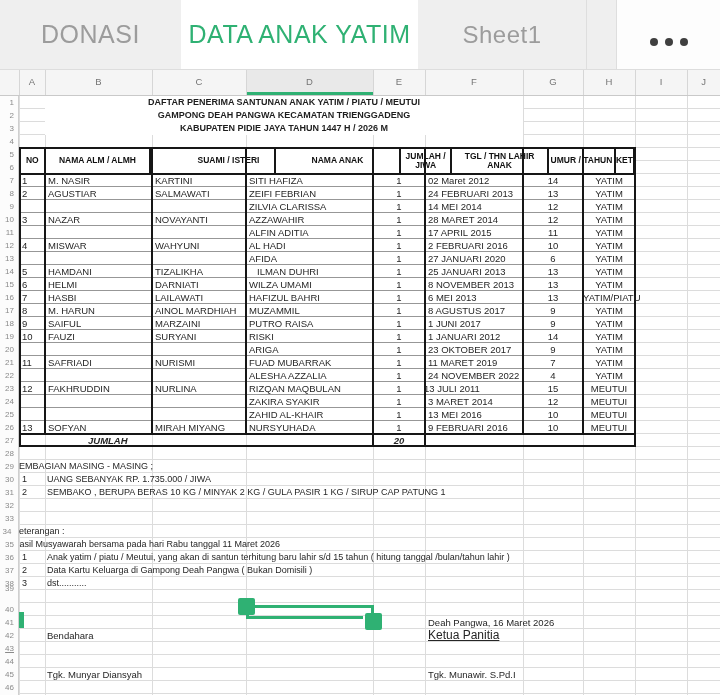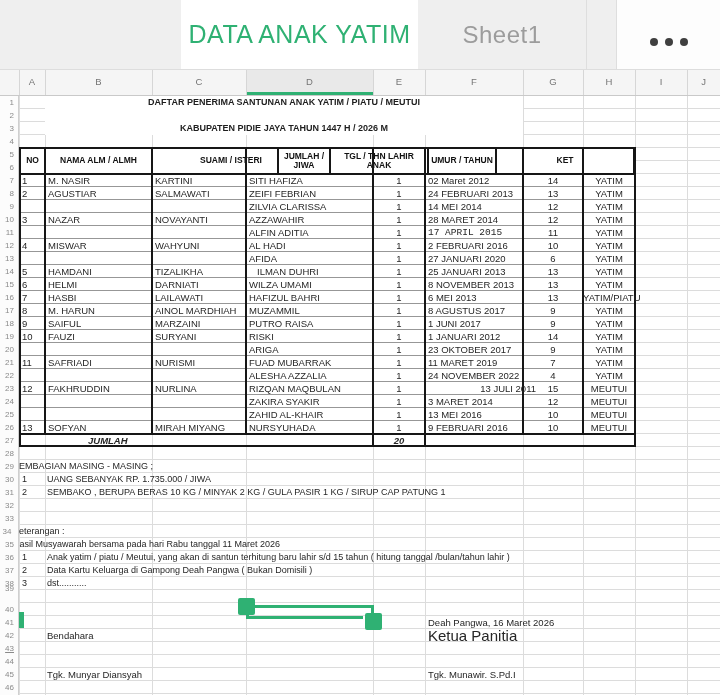--- a/index.html
+++ b/index.html
@@ -71,26 +71,28 @@
       <div class="gridv" style="left:373px;"></div>
       <div class="gridv" style="left:425px;"></div>
       <div class="gridv" style="left:523px;"></div>
       <div class="gridv" style="left:583px;"></div>
       <div class="gridv" style="left:635px;"></div>
       <div class="gridv" style="left:687px;"></div>
     </div>
   <div id="title-cover"></div>
 
   <div class="title-line" style="top:96px">DAFTAR PENERIMA SANTUNAN ANAK YATIM / PIATU / MEUTUI</div>
+  <div class="title-line" style="top:109px">GAMPONG DEAH PANGWA KECAMATAN TRIENGGADENG</div>
   <div class="title-line" style="top:122px">KABUPATEN PIDIE JAYA TAHUN 1447 H / 2026 M</div>
 
   <div id="thead">
       <div class="thcell" style="width:25px;">NO</div>
       <div class="thcell" style="width:107px;">NAMA  ALM  / ALMH</div>
       <div class="thcell" style="width:94px;margin-left:32px;">SUAMI / ISTERI</div>
+      <div class="thcell" style="width:127px;">NAMA ANAK</div>
       <div class="thcell" style="width:52px;">JUMLAH / JIWA</div>
       <div class="thcell" style="width:98px;">TGL / THN LAHIR ANAK</div>
       <div class="thcell" style="width:68px;">UMUR / TAHUN</div>
       <div class="thcell" style="width:48px;">KET</div>
     </div>
 
   <div id="rowlines"></div>
   <div id="borders">
       <div class="bthick" style="left:19px;top:147px;width:2px;height:300px;"></div>
       <div class="bthick" style="left:372px;top:147px;width:2px;height:300px;"></div>
@@ -130,21 +132,21 @@
       <div class="cell" style="left:19px;top:213px;width:25px;padding-left:3px;">3</div>
       <div class="cell" style="left:48px;top:213px;width:100px;padding-left:0px;">NAZAR</div>
       <div class="cell" style="left:155px;top:213px;width:88px;padding-left:0px;">NOVAYANTI</div>
       <div class="cell" style="left:249px;top:213px;width:120px;padding-left:0px;">AZZAWAHIR</div>
       <div class="cell ctr" style="left:373px;top:213px;width:52px;padding-left:0px;">1</div>
       <div class="cell" style="left:428px;top:213px;width:96px;padding-left:0px;">28 MARET 2014</div>
       <div class="cell ctr" style="left:523px;top:213px;width:60px;padding-left:0px;">12</div>
       <div class="cell ctr" style="left:583px;top:213px;width:52px;padding-left:0px;">YATIM</div>
       <div class="cell" style="left:249px;top:226px;width:120px;padding-left:0px;">ALFIN ADITIA</div>
       <div class="cell ctr" style="left:373px;top:226px;width:52px;padding-left:0px;">1</div>
-      <div class="cell" style="left:428px;top:226px;width:96px;padding-left:0px;font-family:Liberation Mono, monospace;">17 APRIL 2015</div>
+      <div class="cell" style="left:428px;top:226px;width:96px;padding-left:0px;">17 APRIL 2015</div>
       <div class="cell ctr" style="left:523px;top:226px;width:60px;padding-left:0px;">11</div>
       <div class="cell ctr" style="left:583px;top:226px;width:52px;padding-left:0px;">YATIM</div>
       <div class="cell" style="left:19px;top:239px;width:25px;padding-left:3px;">4</div>
       <div class="cell" style="left:48px;top:239px;width:100px;padding-left:0px;">MISWAR</div>
       <div class="cell" style="left:155px;top:239px;width:88px;padding-left:0px;">WAHYUNI</div>
       <div class="cell" style="left:249px;top:239px;width:120px;padding-left:0px;">AL HADI</div>
       <div class="cell ctr" style="left:373px;top:239px;width:52px;padding-left:0px;">1</div>
       <div class="cell" style="left:428px;top:239px;width:96px;padding-left:0px;">2 FEBRUARI 2016</div>
       <div class="cell ctr" style="left:523px;top:239px;width:60px;padding-left:0px;">10</div>
       <div class="cell ctr" style="left:583px;top:239px;width:52px;padding-left:0px;">YATIM</div>
@@ -217,21 +219,21 @@
       <div class="cell" style="left:249px;top:369px;width:120px;padding-left:0px;">ALESHA AZZALIA</div>
       <div class="cell ctr" style="left:373px;top:369px;width:52px;padding-left:0px;">1</div>
       <div class="cell" style="left:428px;top:369px;width:96px;padding-left:0px;">24 NOVEMBER 2022</div>
       <div class="cell ctr" style="left:523px;top:369px;width:60px;padding-left:0px;">4</div>
       <div class="cell ctr" style="left:583px;top:369px;width:52px;padding-left:0px;">YATIM</div>
       <div class="cell" style="left:19px;top:382px;width:25px;padding-left:3px;">12</div>
       <div class="cell" style="left:48px;top:382px;width:100px;padding-left:0px;">FAKHRUDDIN</div>
       <div class="cell" style="left:155px;top:382px;width:88px;padding-left:0px;">NURLINA</div>
       <div class="cell" style="left:249px;top:382px;width:120px;padding-left:0px;">RIZQAN MAQBULAN</div>
       <div class="cell ctr" style="left:373px;top:382px;width:52px;padding-left:0px;">1</div>
-      <div class="cell" style="left:440px;top:382px;width:96px;padding-left:0px;text-align:right;">13 JULI 2011</div>
+      <div class="cell" style="left:424px;top:382px;width:96px;padding-left:0px;">13 JULI 2011</div>
       <div class="cell ctr" style="left:523px;top:382px;width:60px;padding-left:0px;">15</div>
       <div class="cell ctr" style="left:583px;top:382px;width:52px;padding-left:0px;">MEUTUI</div>
       <div class="cell" style="left:249px;top:395px;width:120px;padding-left:0px;">ZAKIRA SYAKIR</div>
       <div class="cell ctr" style="left:373px;top:395px;width:52px;padding-left:0px;">1</div>
       <div class="cell" style="left:428px;top:395px;width:96px;padding-left:0px;">3 MARET 2014</div>
       <div class="cell ctr" style="left:523px;top:395px;width:60px;padding-left:0px;">12</div>
       <div class="cell ctr" style="left:583px;top:395px;width:52px;padding-left:0px;">MEUTUI</div>
       <div class="cell" style="left:249px;top:408px;width:120px;padding-left:0px;">ZAHID  AL-KHAIR</div>
       <div class="cell ctr" style="left:373px;top:408px;width:52px;padding-left:0px;">1</div>
       <div class="cell" style="left:428px;top:408px;width:96px;padding-left:0px;">13 MEI 2016</div>
@@ -261,21 +263,21 @@
       <div class="note" style="left:22px;top:551px;">1</div>
       <div class="note" style="left:47px;top:551px;">Anak yatim / piatu /  Meutui,  yang akan di santun terhitung baru lahir s/d 15 tahun ( hitung  tanggal /bulan/tahun lahir )</div>
       <div class="note" style="left:22px;top:564px;">2</div>
       <div class="note" style="left:47px;top:564px;">Data Kartu Keluarga di Gampong Deah Pangwa ( Bukan Domisili )</div>
       <div class="note" style="left:22px;top:577px;">3</div>
       <div class="note" style="left:47px;top:577px;">dst...........</div>
     </div>
   <div id="signature">
       <div class="note" style="left:428px;top:616px;font-size:9.5px;">Deah Pangwa, 16 Maret 2026</div>
       <div class="note" style="left:47px;top:629px;font-size:9.5px;">Bendahara</div>
-      <div class="note" style="left:428px;top:629px;font-size:15px;">Ketua Panitia</div>
+      <div class="note" style="left:428px;top:629px;font-size:12px;text-decoration:underline;">Ketua Panitia</div>
       <div class="note" style="left:47px;top:668px;font-size:9.5px;">Tgk. Munyar Diansyah</div>
       <div class="note" style="left:428px;top:668px;font-size:9.5px;">Tgk. Munawir. S.Pd.I</div>
     </div>
 
   <div id="gutter">
       <div class="rownum" style="top:0px;">1</div>
       <div class="rownum" style="top:13px;">2</div>
       <div class="rownum" style="top:26px;">3</div>
       <div class="rownum" style="top:39px;">4</div>
       <div class="rownum" style="top:52px;">5</div>
@@ -348,20 +350,21 @@
       <div class="colhead-sep" style="left:246px;"></div>
       <div class="colhead-sep" style="left:373px;"></div>
       <div class="colhead-sep" style="left:425px;"></div>
       <div class="colhead-sep" style="left:523px;"></div>
       <div class="colhead-sep" style="left:583px;"></div>
       <div class="colhead-sep" style="left:635px;"></div>
       <div class="colhead-sep" style="left:687px;"></div>
     </div>
 
   <div id="tabbar">
+    <div class="tab" style="left:0;width:181px;">DONASI</div>
     <div class="tab active" style="left:181px;width:237px;">DATA ANAK YATIM</div>
     <div class="tab" style="left:418px;width:168px;font-size:24px;">Sheet1</div>
     <div class="tab-sep" style="left:586px;"></div>
     <div class="tab-sep" style="left:616px;"></div>
     <div id="menu-area">
       <div style="position:absolute;left:29px;top:32px;">
         <span class="dot"></span><span class="dot"></span><span class="dot"></span>
       </div>
     </div>
   </div>

